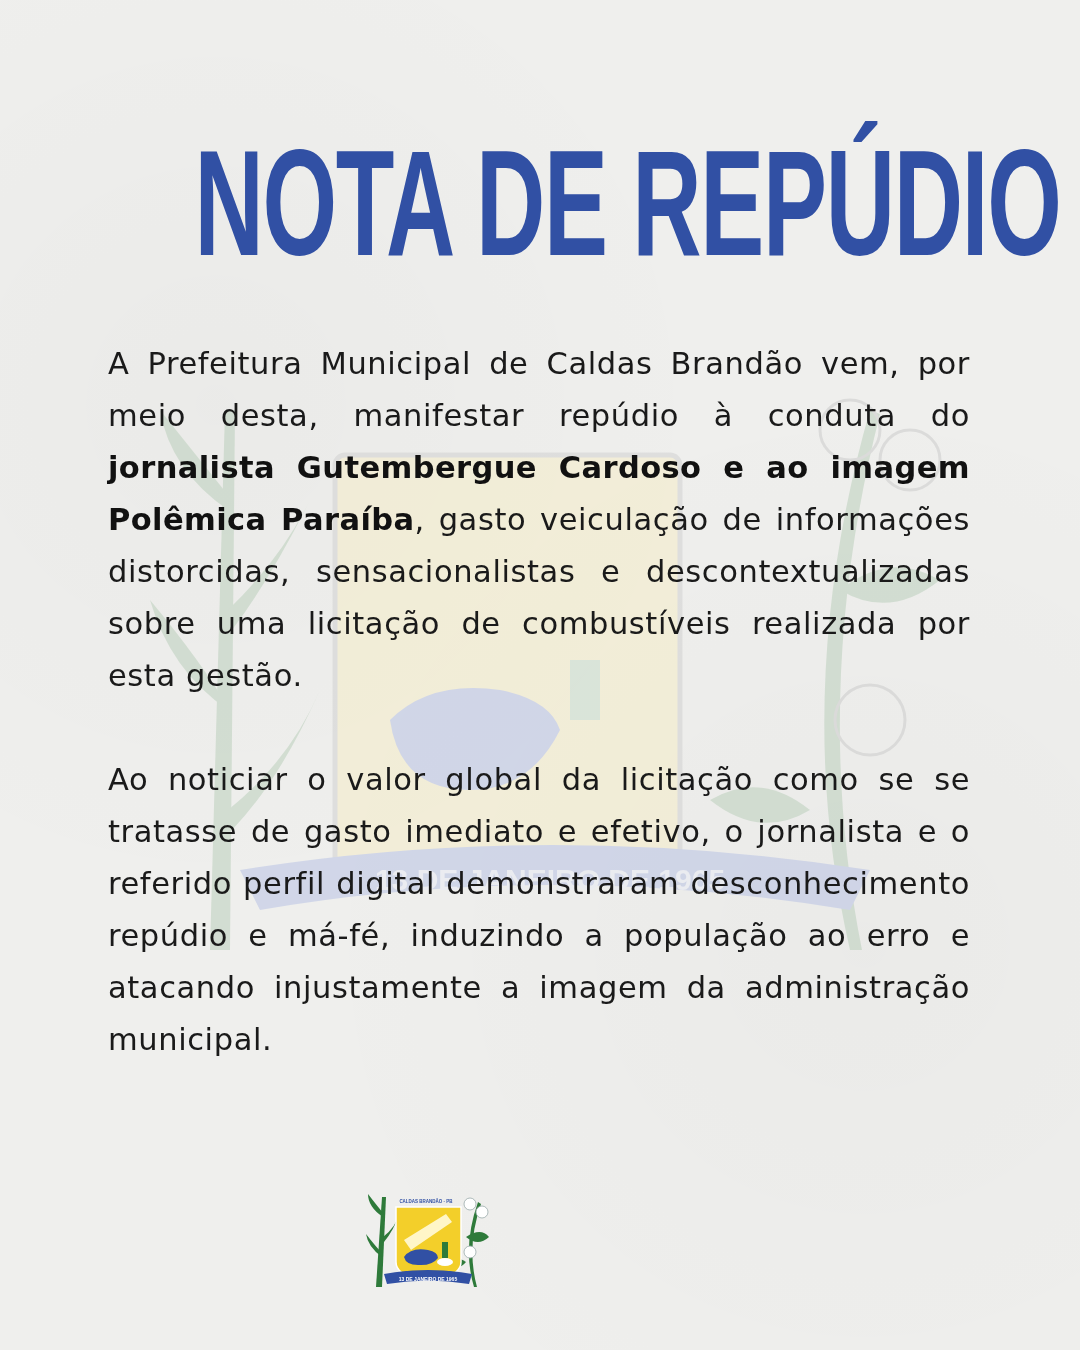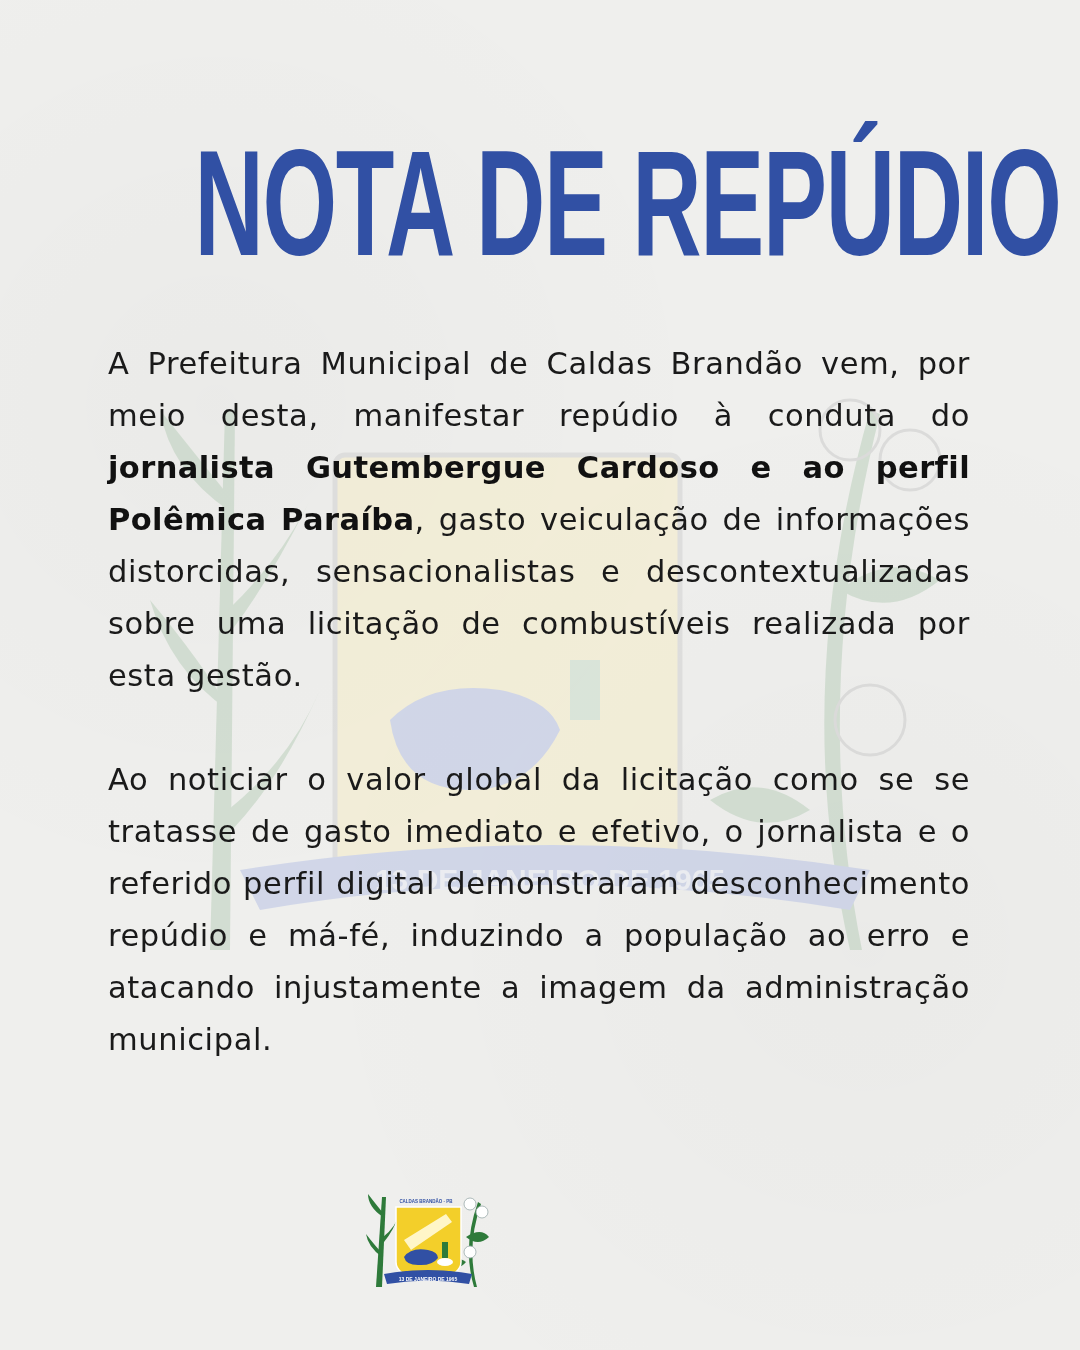--- a/index.html
+++ b/index.html
@@ -60,21 +60,21 @@
     <rect x="420" y="270" width="30" height="60" fill="#c7dcc8"></rect>
   </g>
   <g>
     <path d="M90 480 Q400 430 720 480 L700 520 Q400 470 110 520 Z" fill="#b4bfe4"></path>
     <text x="400" y="500" text-anchor="middle" font-family="Liberation Sans, sans-serif" font-weight="700" font-size="30" fill="#e9ecf6">13 DE JANEIRO DE 1965</text>
   </g>
 </svg>
 
 <div class="body-text">
   <p>
-    <span>A Prefeitura Municipal de Caldas Brandão vem, por meio desta, manifestar repúdio à conduta do </span><b>jornalista Gutembergue Cardoso e ao perfil Polêmica Paraíba</b><span>, gasto veiculação de informações distorcidas, sensacionalistas e descontextualizadas sobre uma licitação de combustíveis realizada por esta gestão.</span>
+    <span>A Prefeitura Municipal de Caldas Brandão vem, por meio desta, manifestar repúdio à conduta do </span><b>jornalista Gutembergue Cardoso e ao imagem Polêmica Paraíba</b><span>, gasto veiculação de informações distorcidas, sensacionalistas e descontextualizadas sobre uma licitação de combustíveis realizada por esta gestão.</span>
   </p>
   <p>Ao noticiar o valor global da licitação como se se tratasse de gasto imediato e efetivo, o jornalista e o referido perfil digital demonstraram desconhecimento repúdio e má-fé, induzindo a população ao erro e atacando injustamente a imagem da administração municipal.</p>
 </div>
 
 <div class="footer">
   <svg width="125" height="100" viewBox="0 0 125 100">
     <g fill="#2e7a3a">
       <path d="M10 95 L16 5 L20 5 L16 95 Z"></path>
       <path d="M17 25 Q2 15 2 2 Q12 15 18 22 Z"></path>
       <path d="M17 45 Q30 35 34 20 Q28 38 18 50 Z"></path>

